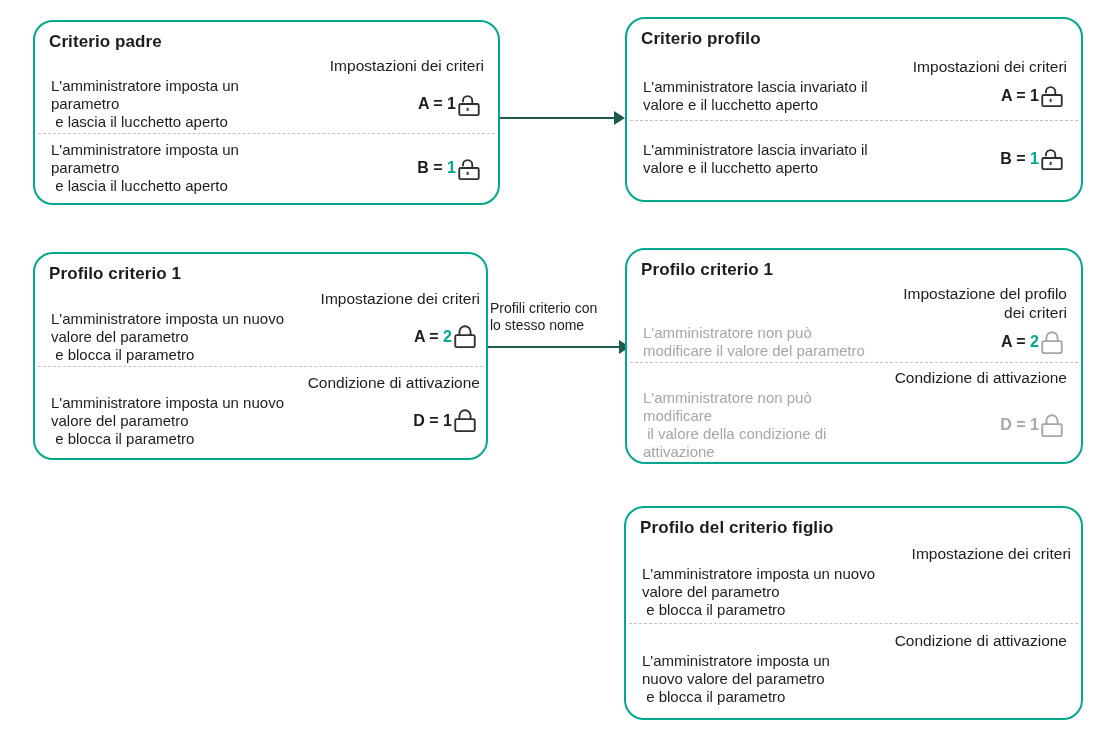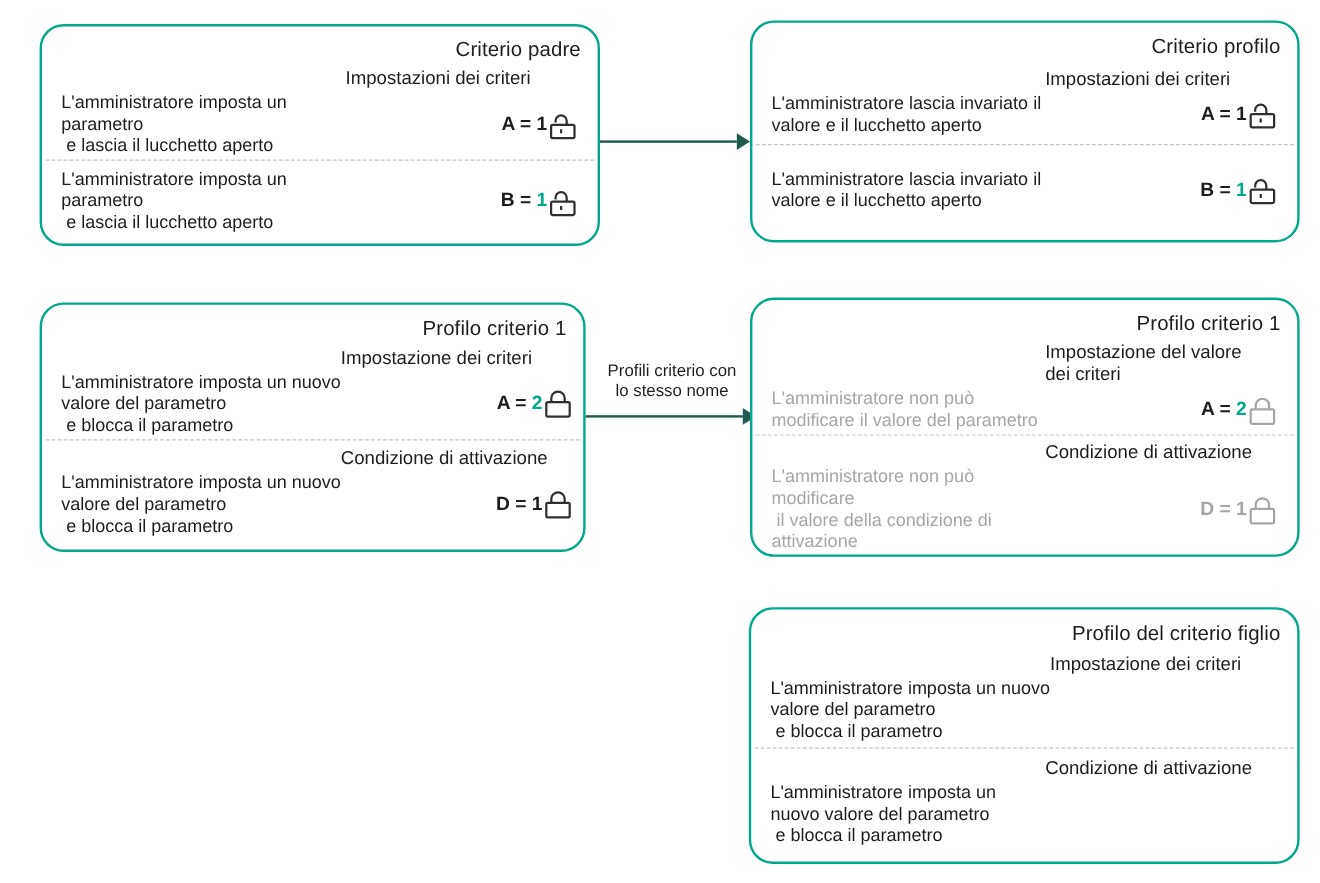--- a/index.html
+++ b/index.html
@@ -12,40 +12,40 @@
   }
   *{box-sizing:border-box;margin:0;padding:0}
   html,body{background:#fff}
   body{font-family:"Liberation Sans",sans-serif;color:var(--ink)}
   .canvas{position:relative;width:1100px;height:736px;background:#fff;overflow:hidden}
 
   .box{
     position:absolute;background:#fff;border:2px solid var(--teal);
     border-radius:20px;padding:8px 14px 10px;display:flex;flex-direction:column;
   }
-  .box-title{font-size:17px;font-weight:normal;text-align:right;letter-spacing:.1px;padding:2px 0 1px}
+  .box-title{font-size:17px;font-weight:bold;text-align:left;letter-spacing:.1px;padding:2px 0 1px}
   .section{flex:1;display:grid;grid-template-columns:1fr 196px;align-content:center}
-  .subtitle{grid-column:2;text-align:left;font-size:15.5px;line-height:19px;padding:3px 0 2px;white-space:pre}
+  .subtitle{grid-column:2;text-align:right;font-size:15.5px;line-height:19px;padding:3px 0 2px;white-space:pre}
   .desc{grid-column:1;grid-row:2;align-self:center;font-size:15px;line-height:18px;white-space:pre;padding-left:2px}
   .desc.muted{color:var(--muted-gray)}
   .valrow{grid-column:2;grid-row:2;align-self:center;display:flex;align-items:center}
   .value{flex:1;text-align:right;font-size:16px;font-weight:bold;white-space:nowrap}
   .value.muted{color:var(--muted-gray)}
   .num-teal{color:var(--teal)}
   .num-gray{color:var(--muted-gray)}
   .lock{width:26px;height:27px;color:var(--lock-dark);flex:0 0 auto;margin-right:2px}
   .lock.muted{color:var(--muted-gray)}
   .lock svg{width:26px;height:27px;display:block}
   .divider{border-top:1px dashed var(--divider-gray);margin:2px -11px}
 
   .arrow{position:absolute;display:flex;align-items:center;height:14px}
   .arrow .shaft{flex:1;height:2px;background:var(--arrow-green)}
   .arrow .head{width:0;height:0;border-left:11px solid var(--arrow-green);
     border-top:7px solid transparent;border-bottom:7px solid transparent}
-  .arrow-label{position:absolute;text-align:center;font-size:14px;line-height:17px;white-space:pre;color:var(--ink)}
+  .arrow-label{position:absolute;font-size:14px;line-height:17px;white-space:pre;color:var(--ink)}
 </style>
 </head>
 <body>
 
 <div class="canvas">
 
   <section class="box" style="left:33px;top:20px;width:467px;height:185px">
     <h3 class="box-title">Criterio padre</h3>
     <div class="section">
       <div class="subtitle">Impostazioni dei criteri</div>
@@ -160,21 +160,21 @@
   <div class="arrow-label" style="left:490px;top:300px;width:140px">Profili criterio con
 lo stesso nome</div>
   <div class="arrow" style="left:488px;top:340px;width:142px">
     <i class="shaft"></i>
     <i class="head"></i>
   </div>
 
   <section class="box" style="left:625px;top:248px;width:458px;height:216px">
     <h3 class="box-title">Profilo criterio 1</h3>
     <div class="section">
-      <div class="subtitle">Impostazione del valore
+      <div class="subtitle">Impostazione del profilo
 dei criteri</div>
       <div class="desc muted">L'amministratore non può
 modificare il valore del parametro</div>
       <div class="valrow">
         <div class="value"><span>A =</span> <span class="num-teal">2</span></div>
         <span class="lock muted">
           <svg viewBox="0 0 28 28" fill="none" stroke="currentColor" stroke-width="2">
             <rect x="3.5" y="12.5" width="21" height="13" rx="1.5"></rect>
             <path d="M8 12.5 V9 a6 6 0 0 1 12 0 v3.5"></path>
           </svg>

